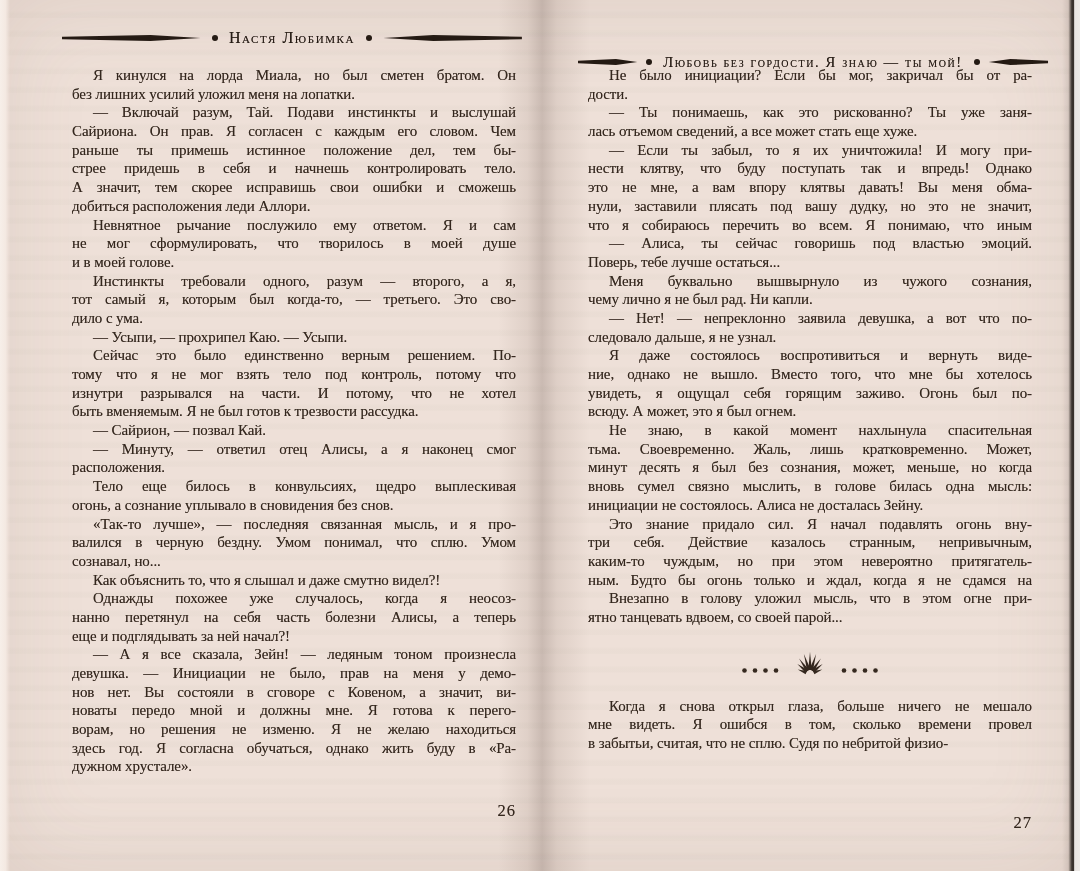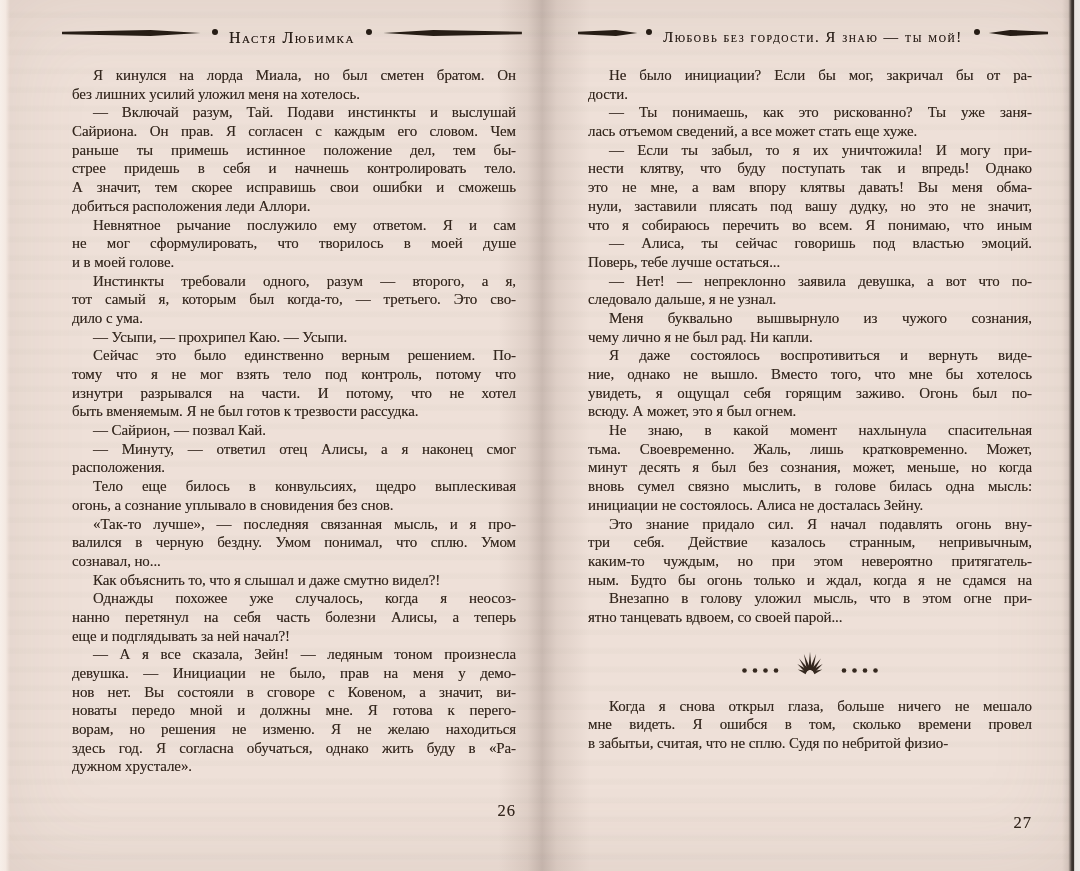--- a/index.html
+++ b/index.html
@@ -31,23 +31,23 @@
   .bleed {
     position:absolute; left:0; top:0; width:100%; height:100%; pointer-events:none;
     background:repeating-linear-gradient(0deg,
        rgba(115,125,95,0.000) 0px,  rgba(115,125,95,0.000) 11px,
        rgba(115,125,95,0.035) 12px, rgba(115,125,95,0.035) 16px,
        rgba(115,125,95,0.000) 18.7px);
     opacity:.8;
   }
 
   
-  .header { position:absolute; top:29px; height:18px; display:flex; align-items:flex-start; }
+  .header { position:absolute; top:29px; height:18px; display:flex; align-items:center; }
   .page.left  .header { left:62px; width:460px; }
-  .page.right .header { left:38px; width:470px; }
+  .page.right .header { left:38px; width:470px;margin-top:24px; }
   .rule { flex:1 1 auto; height:8px; min-width:30px; }
   .rule svg { display:block; width:100%; height:8px; }
   .rule.flip svg { transform:scaleX(-1); }
   .hdot { width:6px; height:6px; border-radius:50%; background:#241a13; margin:0 7px; flex:0 0 auto; }
   .htitle {
     flex:0 0 auto; font-variant:small-caps; letter-spacing:1.6px; color:#241a13;
     white-space:nowrap; padding:0 4px; text-shadow:0 0 .5px rgba(36,26,19,.55);
   }
   .page.left  .htitle { font-size:16px; }
   .page.right .htitle { font-size:14.6px; }
@@ -87,21 +87,21 @@
       <span class="hdot"></span>
       <span class="rule flip">
           <svg viewBox="0 0 100 8" preserveAspectRatio="none" fill="#241a13">
             <path d="M0,2.8 L62,0.9 L97,4 L62,7.1 L0,5.2 Z"></path>
           </svg>
         </span>
     </div>
     <div class="body" id="left-body">
         <div class="para">
           <div class="line first">Я кинулся на лорда Миала, но был сметен братом. Он</div>
-          <div class="line last">без лишних усилий уложил меня на хотелось.</div>
+          <div class="line last">без лишних усилий уложил меня на лопатки.</div>
         </div>
         <div class="para">
           <div class="line first">— Включай разум, Тай. Подави инстинкты и выслушай</div>
           <div class="line">Сайриона. Он прав. Я согласен с каждым его словом. Чем</div>
           <div class="line">раньше ты примешь истинное положение дел, тем бы-</div>
           <div class="line">стрее придешь в себя и начнешь контролировать тело.</div>
           <div class="line">А значит, тем скорее исправишь свои ошибки и сможешь</div>
           <div class="line last">добиться расположения леди Аллори.</div>
         </div>
         <div class="para">
@@ -191,26 +191,26 @@
           <div class="line">нести клятву, что буду поступать так и впредь! Однако</div>
           <div class="line">это не мне, а вам впору клятвы давать! Вы меня обма-</div>
           <div class="line">нули, заставили плясать под вашу дудку, но это не значит,</div>
           <div class="line">что я собираюсь перечить во всем. Я понимаю, что иным</div>
         </div>
         <div class="para">
           <div class="line first">— Алиса, ты сейчас говоришь под властью эмоций.</div>
           <div class="line last">Поверь, тебе лучше остаться...</div>
         </div>
         <div class="para">
+          <div class="line first">Меня буквально вышвырнуло из чужого сознания,</div>
+          <div class="line last">чему лично я не был рад. Ни капли.</div>
+        </div>
+        <div class="para">
           <div class="line first">— Нет! — непреклонно заявила девушка, а вот что по-</div>
           <div class="line last">следовало дальше, я не узнал.</div>
-        </div>
-        <div class="para">
-          <div class="line first">Меня буквально вышвырнуло из чужого сознания,</div>
-          <div class="line last">чему лично я не был рад. Ни капли.</div>
         </div>
         <div class="para">
           <div class="line first">Я даже состоялось воспротивиться и вернуть виде-</div>
           <div class="line">ние, однако не вышло. Вместо того, что мне бы хотелось</div>
           <div class="line">увидеть, я ощущал себя горящим заживо. Огонь был по-</div>
           <div class="line last">всюду. А может, это я был огнем.</div>
         </div>
         <div class="para">
           <div class="line first">Не знаю, в какой момент нахлынула спасительная</div>
           <div class="line">тьма. Своевременно. Жаль, лишь кратковременно. Может,</div>

